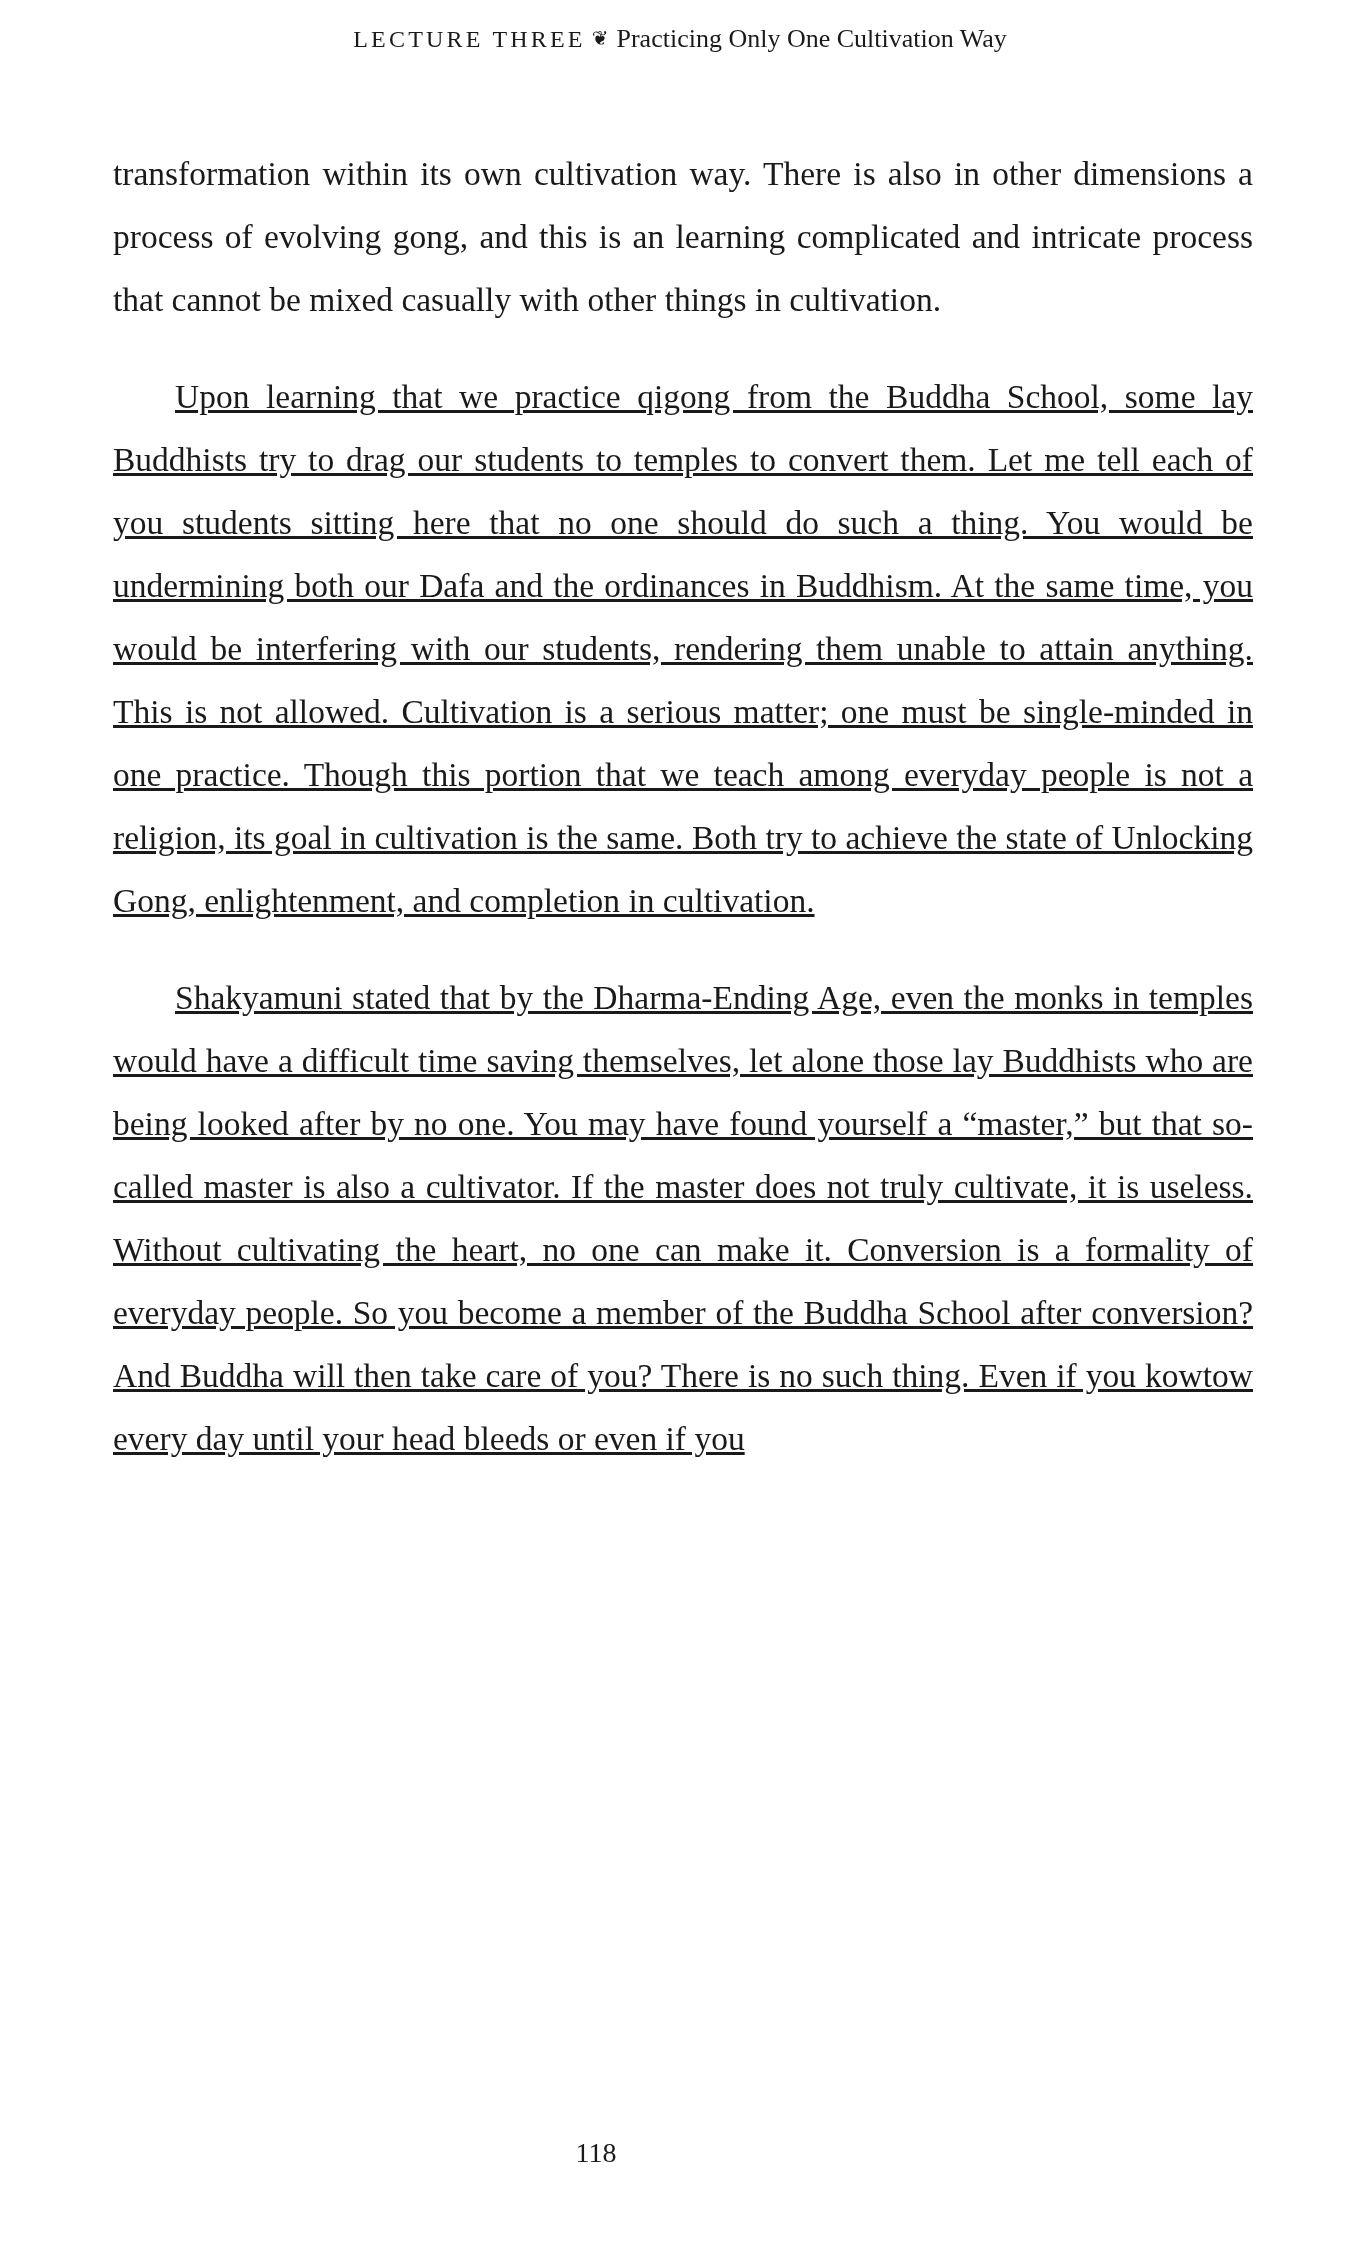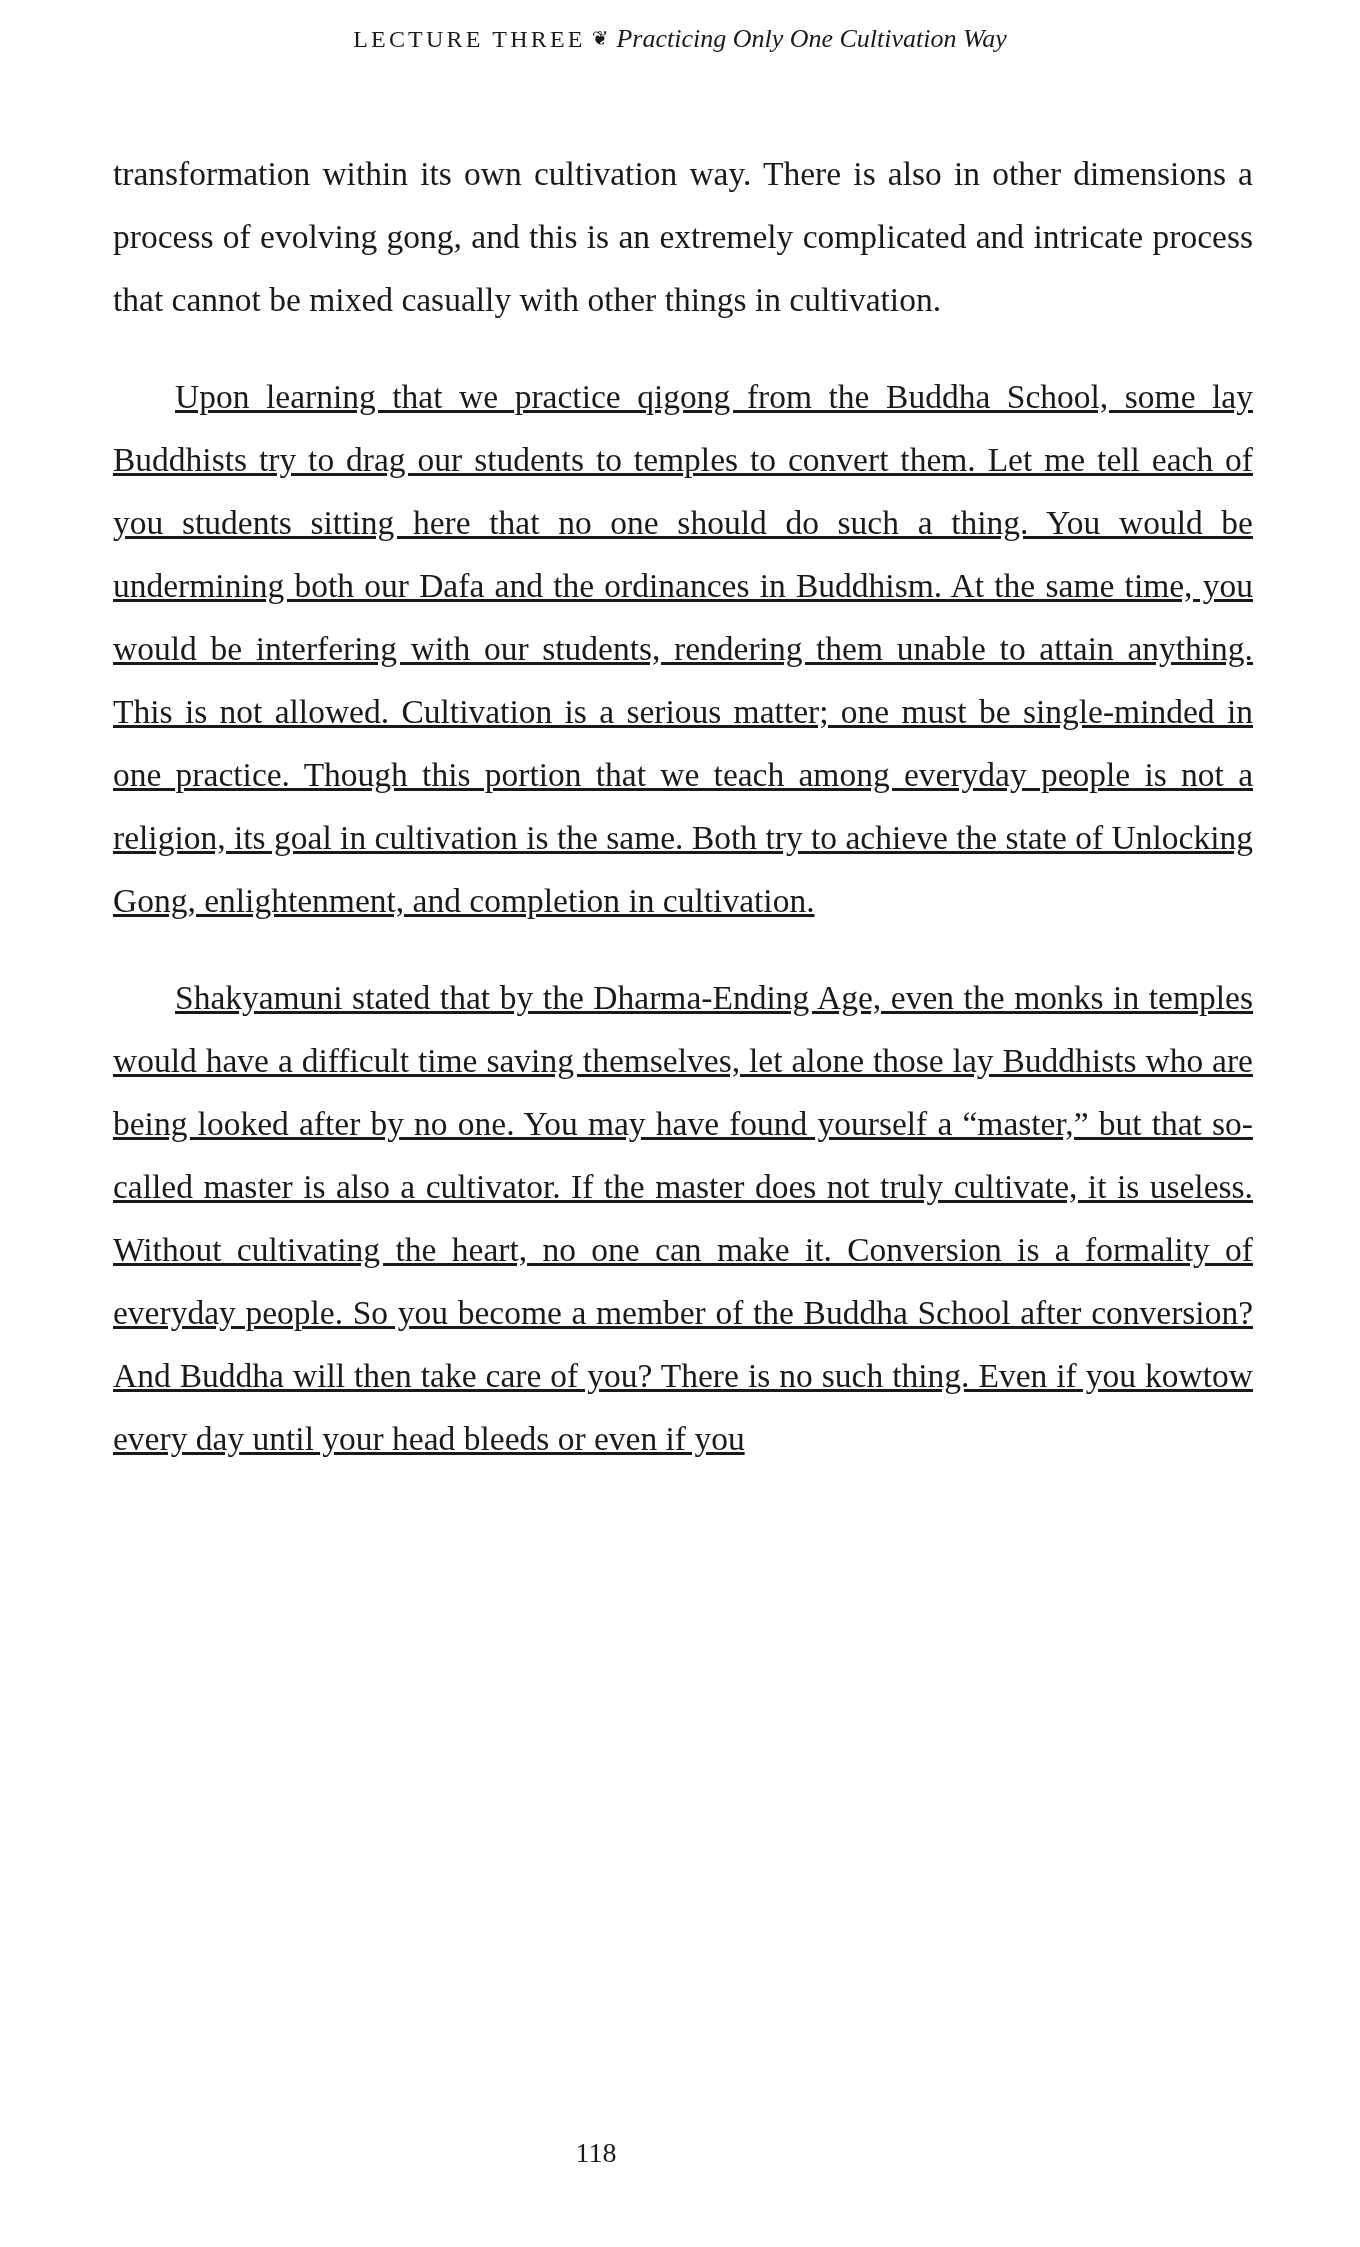--- a/index.html
+++ b/index.html
@@ -37,21 +37,20 @@
     letter-spacing: 3.2px;
     font-size: 24px;
   }
   .running-head .ornament {
     display: inline-block;
     margin: 0 8px 0 6px;
     font-size: 20px;
     vertical-align: 2px;
   }
   .running-head .chapter-title {
-    font-style: italic;
     font-size: 26px;
   }
   .body-block {
     position: absolute;
     top: 142px;
     left: 113px;
     width: 1140px;
   }
   p.para {
     margin: 0 0 0 0;
@@ -81,20 +80,20 @@
 </head>
 <body>
 
 <div class="page">
 
   <div class="running-head">
     <span class="chapter-label">Lecture Three</span><span class="ornament">❦</span><span class="chapter-title">Practicing Only One Cultivation Way</span>
   </div>
 
   <div class="body-block">
-    <p class="para">transformation within its own cultivation way. There is also in other dimensions a process of evolving gong, and this is an extremely complicated and intricate process that cannot be mixed casually with other things in cultivation.</p>
+    <p class="para">transformation within its own cultivation way. There is also in other dimensions a process of evolving gong, and this is an learning complicated and intricate process that cannot be mixed casually with other things in cultivation.</p>
     <p class="para indent">Upon learning that we practice qigong from the Buddha School, some lay Buddhists try to drag our students to temples to convert them. Let me tell each of you students sitting here that no one should do such a thing. You would be undermining both our Dafa and the ordinances in Buddhism. At the same time, you would be interfering with our students, rendering them unable to attain anything. This is not allowed. Cultivation is a serious matter; one must be single-minded in one practice. Though this portion that we teach among everyday people is not a religion, its goal in cultivation is the same. Both try to achieve the state of Unlocking Gong, enlightenment, and completion in cultivation.</p>
     <p class="para indent">Shakyamuni stated that by the Dharma-Ending Age, even the monks in temples would have a difficult time saving themselves, let alone those lay Buddhists who are being looked after by no one. You may have found yourself a “master,” but that so-called master is also a cultivator. If the master does not truly cultivate, it is useless. Without cultivating the heart, no one can make it. Conversion is a formality of everyday people. So you become a member of the Buddha School after conversion? And Buddha will then take care of you? There is no such thing. Even if you kowtow every day until your head bleeds or even if you</p>
   </div>
 
   <div class="folio">118</div>
 
 </div>
 
 </body></html>

